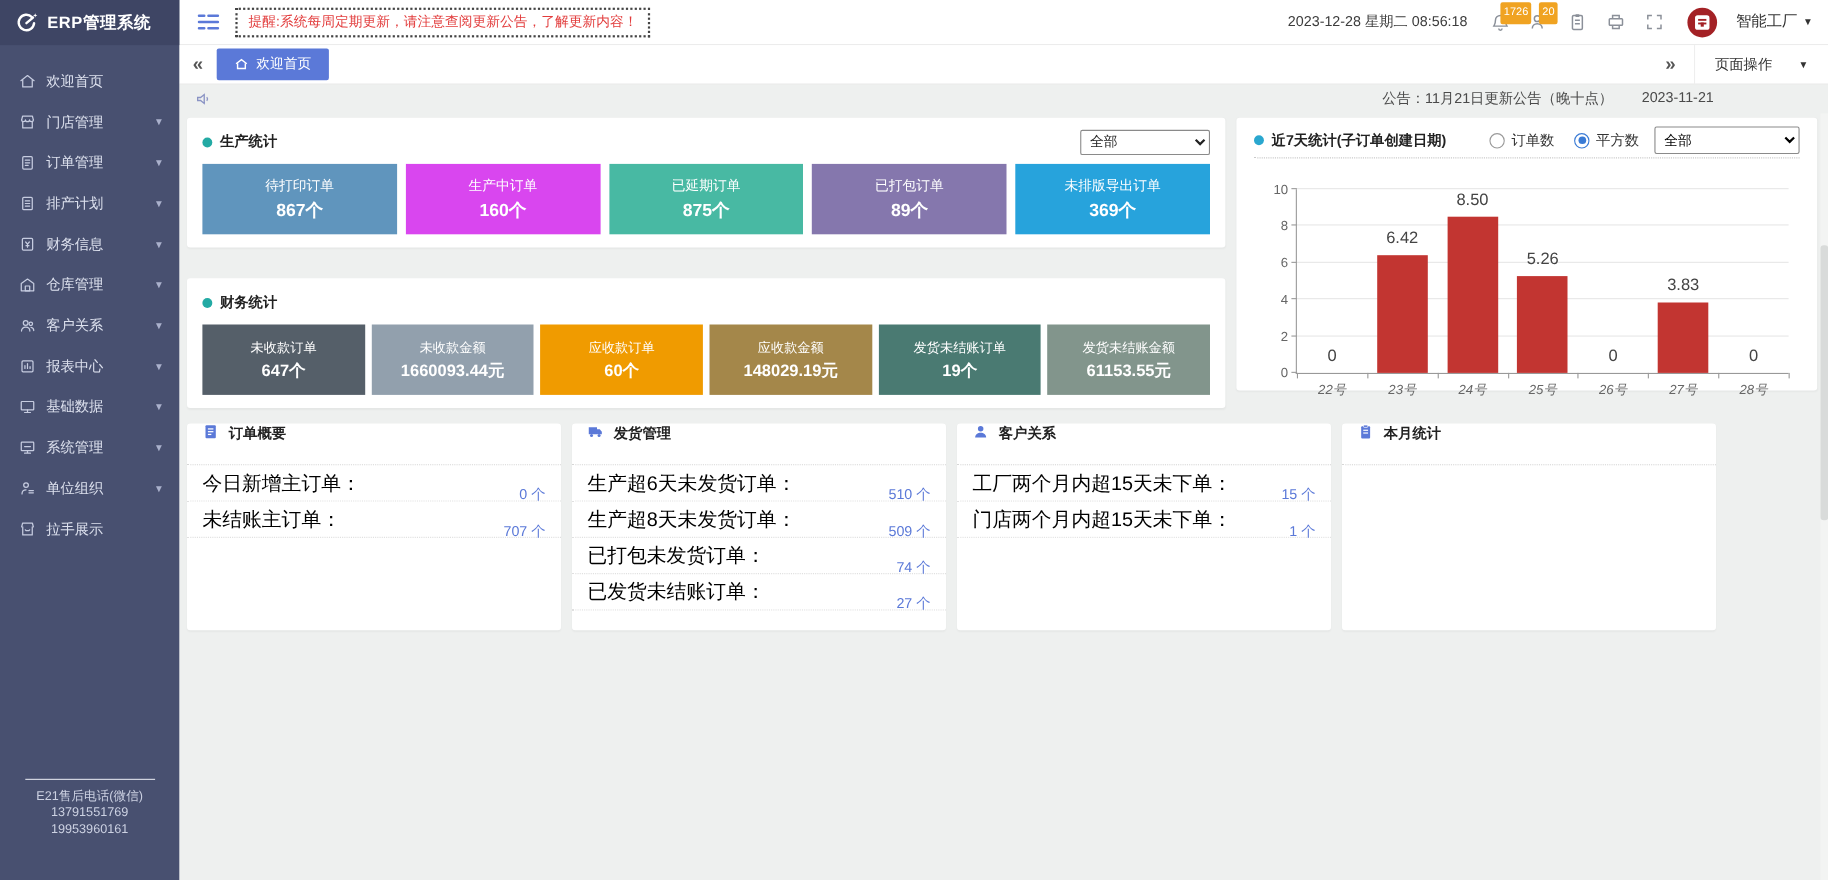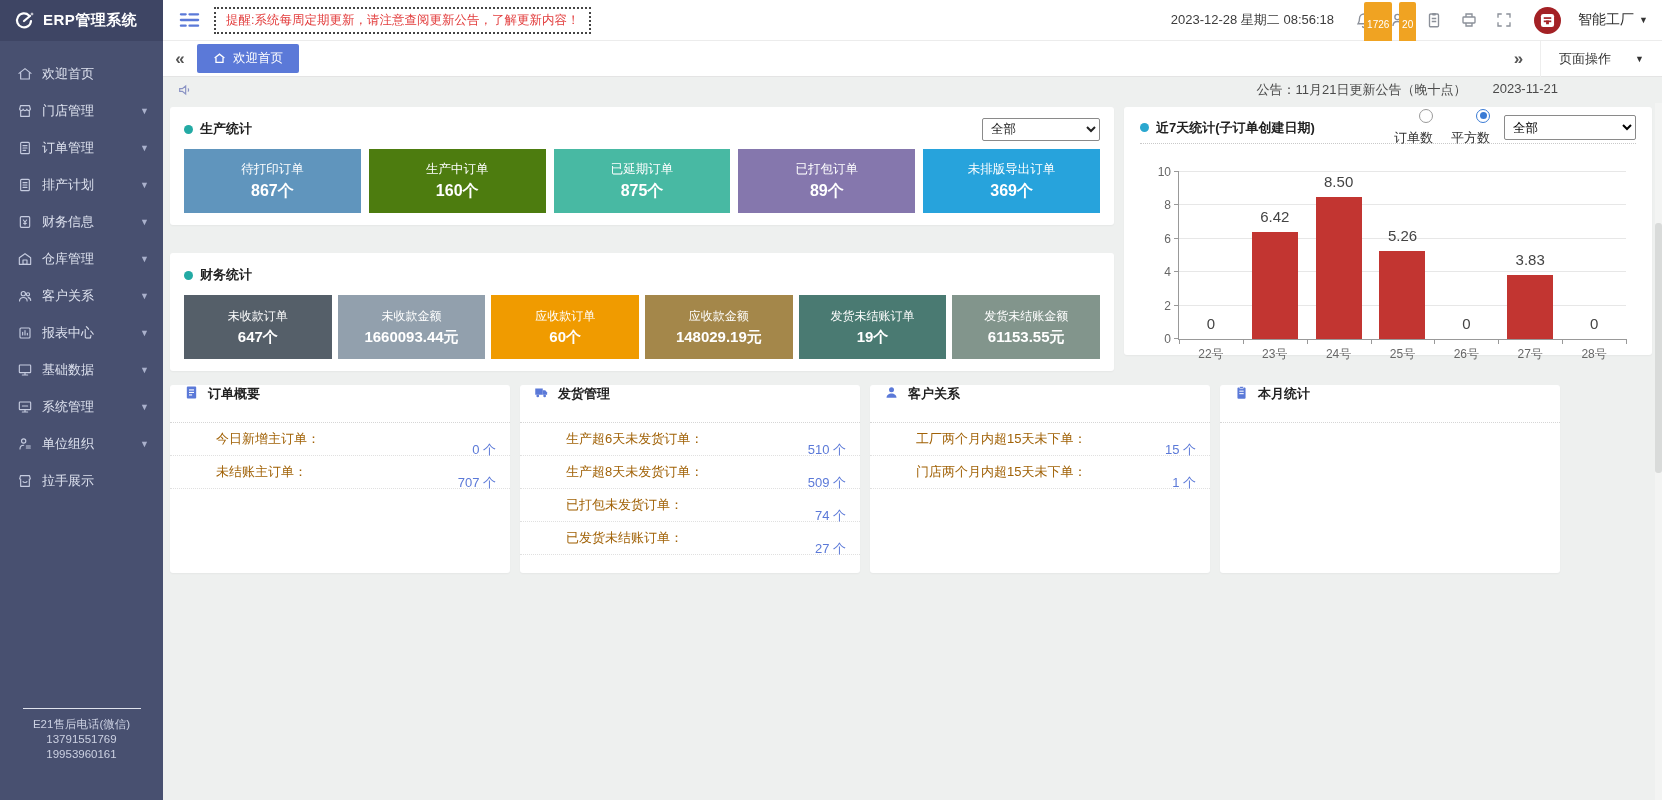--- a/index.html
+++ b/index.html
@@ -22,21 +22,21 @@
   .sf-divider { width:118px; height:1px; background:#dfe2ec; margin:0 auto 8px auto; }
 
   
   .topbar { position:absolute; left:163px; top:0; width:1499px; height:41px; background:#fff; border-bottom:1px solid #ececec; display:flex; align-items:center; }
   .hamburger { margin:0 14px 0 16px; cursor:pointer; display:flex; }
   .notice-box { border:2px dotted #444; padding:3px 10px; color:#e23c3c; font-size:12.5px; white-space:nowrap; }
   .topbar-right { margin-left:auto; display:flex; align-items:center; gap:17px; padding-right:14px; }
   .datetime { font-size:13px; color:#3c3c3c; margin-right:4px; }
   .tb-icon { position:relative; display:flex; align-items:center; cursor:pointer; }
   .tb-icon svg { width:18px; height:18px; }
-  .badge { position:absolute; top:-9px; left:9px; background:#f0a322; color:#fff; font-size:10px; line-height:12px; padding:17px 3px; border-radius:2px; white-space:nowrap; }
+  .badge { position:absolute; top:-9px; left:9px; background:#f0a322; color:#fff; font-size:10px; line-height:12px; padding:4px 3px; border-radius:2px; white-space:nowrap; }
   .avatar { width:27px; height:27px; border-radius:50%; background:#a32125; display:flex; align-items:center; justify-content:center; margin-left:4px; cursor:pointer; }
   .user-name { font-size:14px; color:#333; cursor:pointer; display:flex; align-items:center; gap:5px; }
   .caret { font-size:9px; color:#333; }
 
   
   .tabbar { position:absolute; left:163px; top:41px; width:1499px; height:36px; background:#fff; border-bottom:1px solid #e4e4e4; display:flex; align-items:center; }
   .tab-chevron { width:34px; text-align:center; font-size:17px; color:#555; cursor:pointer; font-weight:bold; }
   .tab-active { background:#5b79d8; color:#fff; height:29px; display:flex; align-items:center; gap:7px; padding:0 16px; font-size:12.5px; border-radius:2px; cursor:pointer; }
   .tab-active svg { width:13px; height:13px; }
   .tabbar-right { margin-left:auto; display:flex; align-items:center; height:100%; }
@@ -63,44 +63,44 @@
   .sc-label { font-size:12.5px; }
   .sc-value { font-size:16px; font-weight:bold; }
   .fin .cards { gap:6px; }
   .fin .sc-label { font-size:12px; }
   .fin .sc-value { font-size:15px; }
 
   
   .chart-panel { flex:1; height:248px; padding:9px 16px 0 16px; }
   .chart-head { display:flex; align-items:center; height:28px; border-bottom:1px dotted #c9c9c9; padding-bottom:4px; }
   .radios { margin-left:auto; display:flex; gap:18px; align-items:center; margin-right:14px; }
-  .radio { display:flex; align-items:flex-end; gap:6px; font-size:13px; color:#333; cursor:pointer;flex-direction:column; }
+  .radio { display:flex; align-items:center; gap:6px; font-size:13px; color:#333; cursor:pointer; }
   .rdot { width:14px; height:14px; border-radius:50%; border:1px solid #9a9a9a; background:#fff; position:relative; }
   .rdot.on { border-color:#3a7bd5; }
   .rdot.on::after { content:""; position:absolute; inset:2.5px; border-radius:50%; background:#3a7bd5; }
   .chart-select { height:25px; width:132px; font-size:12.5px; border:1px solid #8a8a8a; border-radius:2px; background:#fff; padding:0 4px; }
   .chart-wrap { position:relative; height:200px; margin-top:2px; }
   .plot { position:absolute; left:38px; right:10px; top:26px; height:168px; border-left:1px solid #999; border-bottom:1px solid #999; }
   .gridline { position:absolute; left:0; right:0; height:1px; background:#e7e7e7; }
   .ylab { position:absolute; right:100%; transform:translate(-7px,-50%); font-size:12px; color:#666; }
   .ytick { position:absolute; right:100%; width:5px; height:1px; background:#999; }
   .slot { position:absolute; bottom:0; top:0; }
   .bar { position:absolute; bottom:0; left:50%; transform:translateX(-50%); width:46px; }
   .bar-label { position:absolute; left:50%; transform:translateX(-50%); font-size:15px; color:#444; white-space:nowrap; }
-  .xlab { position:absolute; top:100%; left:0; right:0; text-align:center; margin-top:7px; font-size:12px; color:#666; }
+  .xlab { position:absolute; top:100%; left:0; right:0; text-align:center; margin-top:7px; font-size:12px; color:#666;font-style:italic; }
   .xtick { position:absolute; top:100%; width:1px; height:5px; background:#999; }
 
   
   .row2 { display:flex; gap:10px; margin-top:14px; }
   .sum-card { width:340px; height:188px; background:#fff; border-radius:3px; box-shadow:0 1px 2px rgba(0,0,0,.04); overflow:hidden; }
   .sum-head { display:flex; gap:9px; height:38px; padding:0 14px; border-bottom:1px dotted #d6d6d6; }
   .sum-head svg { width:15px; height:15px; }
   .sum-title { font-size:13px; font-weight:bold; color:#222; }
   .sum-row { display:flex; align-items:center; height:33px; padding:0 14px; border-bottom:1px dotted #e0e0e0; }
-  .sum-label { font-size:13px; color:#a16207;margin-left:32px; }
+  .sum-label { font-size:18px; color:#000000; }
   .sum-value { margin-left:auto; font-size:13px; color:#5b79d8;margin-top:21px; }
 
   .scroll-track { position:absolute; right:0; top:103px; width:7px; height:697px; background:#f3f4f3; }
   .scroll-thumb { position:absolute; right:0; top:120px; width:7px; height:250px; background:#d9dbda; border-radius:3px; }
 </style>
 </head>
 <body>
 
 <div class="app">
 
@@ -349,21 +349,21 @@
           <div class="panel-head">
             <span class="dot" style="background:#23aaa4;"></span>
             <span class="panel-title">生产统计</span>
             <select class="head-select"><option>全部</option></select>
           </div>
           <div class="cards">
               <div class="stat-card" style="background: rgb(96, 149, 189);">
                 <span class="sc-label">待打印订单</span>
                 <span class="sc-value">867个</span>
               </div>
-              <div class="stat-card" style="background: #4d7c0f;">
+              <div class="stat-card" style="background: #d946ef;">
                 <span class="sc-label">生产中订单</span>
                 <span class="sc-value">160个</span>
               </div>
               <div class="stat-card" style="background: rgb(72, 185, 163);">
                 <span class="sc-label">已延期订单</span>
                 <span class="sc-value">875个</span>
               </div>
               <div class="stat-card" style="background: rgb(133, 119, 173);">
                 <span class="sc-label">已打包订单</span>
                 <span class="sc-value">89个</span>

